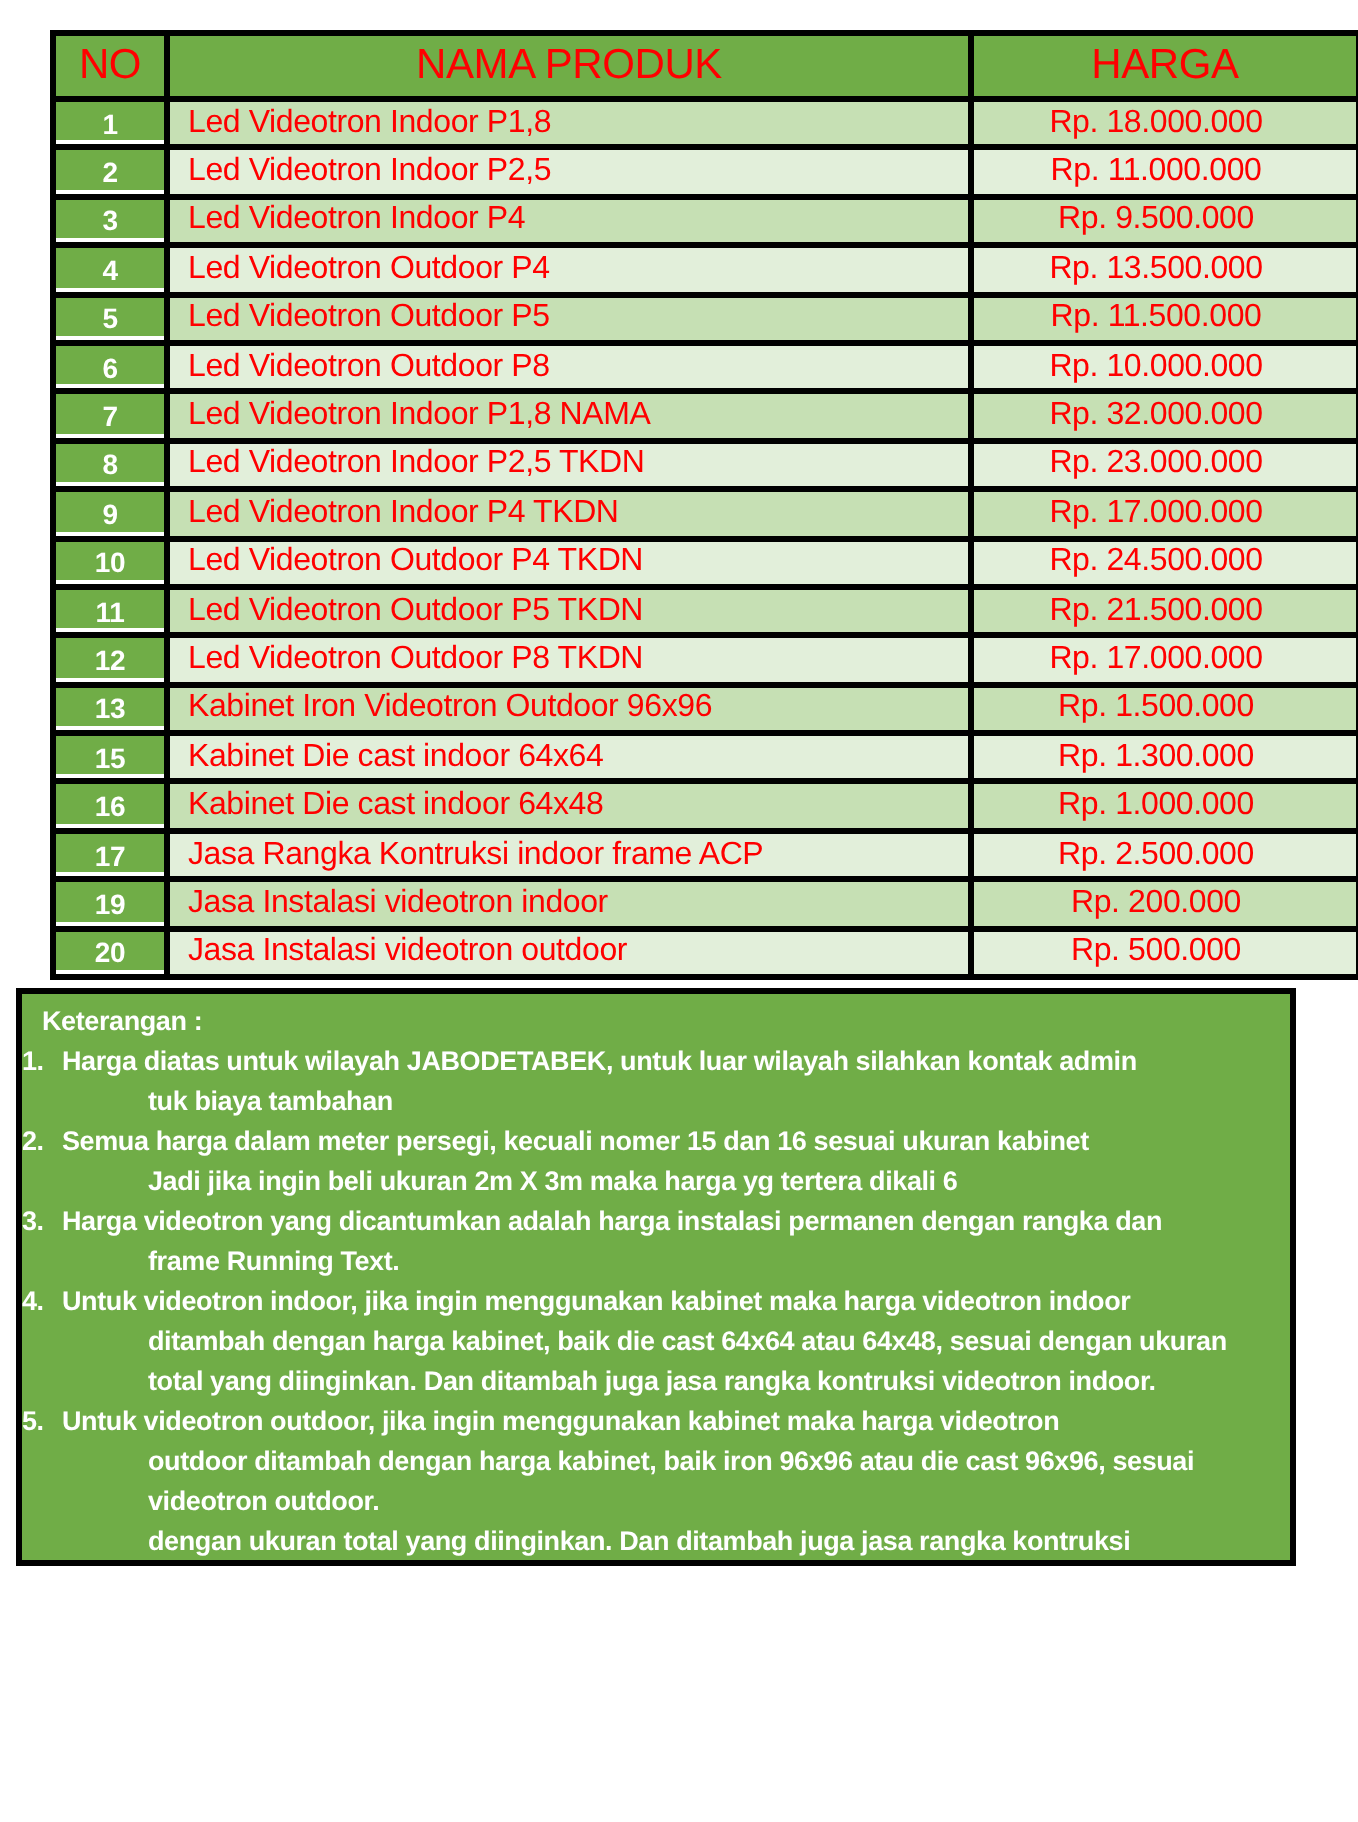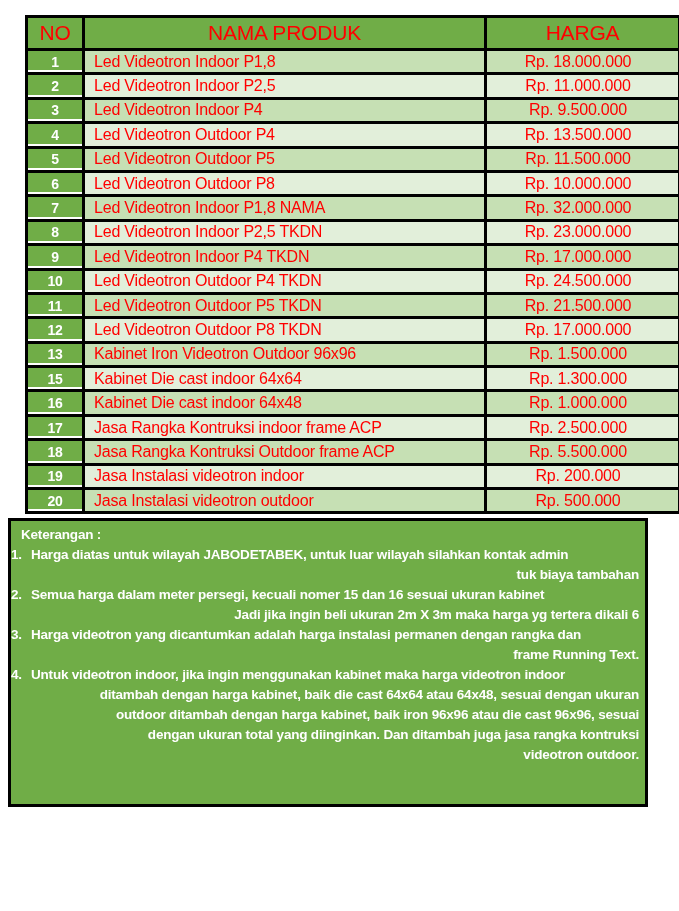--- a/index.html
+++ b/index.html
@@ -65,21 +65,21 @@
     color:var(--white);
     font-weight:bold;
     font-size:13.5px;
     line-height:20px;
     padding:4px 6px 8px 0;
     height:289px;
   }
   .notes-title{margin-left:10px;}
   .note-first{}
   .note-num{display:inline-block;width:20px;}
-  .note-cont{margin-left:63px;text-align:right;}
+  .note-cont{margin-left:63px;}
 </style>
 </head>
 <body>
 
 <div class="table-wrap">
   <table class="price-table">
     <colgroup>
       <col class="c-no">
         <col class="c-name">
         <col class="c-price">
@@ -166,25 +166,20 @@
           <td class="no-cell">16</td>
           <td class="name-cell">Kabinet Die cast indoor 64x48</td>
           <td class="price-cell">Rp. 1.000.000</td>
         </tr>
         <tr>
           <td class="no-cell">17</td>
           <td class="name-cell">Jasa Rangka Kontruksi indoor frame ACP</td>
           <td class="price-cell">Rp. 2.500.000</td>
         </tr>
         <tr>
-          <td class="no-cell">18</td>
-          <td class="name-cell">Jasa Rangka Kontruksi Outdoor frame ACP</td>
-          <td class="price-cell">Rp. 5.500.000</td>
-        </tr>
-        <tr>
           <td class="no-cell">19</td>
           <td class="name-cell">Jasa Instalasi videotron indoor</td>
           <td class="price-cell">Rp. 200.000</td>
         </tr>
         <tr>
           <td class="no-cell">20</td>
           <td class="name-cell">Jasa Instalasi videotron outdoor</td>
           <td class="price-cell">Rp. 500.000</td>
         </tr>
       </tbody>
@@ -202,20 +197,22 @@
         <div class="note-first"><span class="note-num">2.</span><span>Semua harga dalam meter persegi, kecuali nomer 15 dan 16 sesuai ukuran kabinet</span></div>
         <div class="note-cont">Jadi jika ingin beli ukuran 2m X 3m maka harga yg tertera dikali 6</div>
       </div>
       <div class="note">
         <div class="note-first"><span class="note-num">3.</span><span>Harga videotron yang dicantumkan adalah harga instalasi permanen dengan rangka dan</span></div>
         <div class="note-cont">frame Running Text.</div>
       </div>
       <div class="note">
         <div class="note-first"><span class="note-num">4.</span><span>Untuk videotron indoor, jika ingin menggunakan kabinet maka harga videotron indoor</span></div>
         <div class="note-cont">ditambah dengan harga kabinet, baik die cast 64x64 atau 64x48, sesuai dengan ukuran</div>
-      </div>
-      <div class="note">
+        <div class="note-cont">total yang diinginkan. Dan ditambah juga jasa rangka kontruksi videotron indoor.</div>
+      </div>
+      <div class="note">
+        <div class="note-first"><span class="note-num">5.</span><span>Untuk videotron outdoor, jika ingin menggunakan kabinet maka harga videotron</span></div>
         <div class="note-cont">outdoor ditambah dengan harga kabinet, baik iron 96x96 atau die cast 96x96, sesuai</div>
+        <div class="note-cont">videotron outdoor.</div>
         <div class="note-cont">dengan ukuran total yang diinginkan. Dan ditambah juga jasa rangka kontruksi</div>
-        <div class="note-cont">videotron outdoor.</div>
       </div>
     </div>
 </div>
 
 </body></html>

